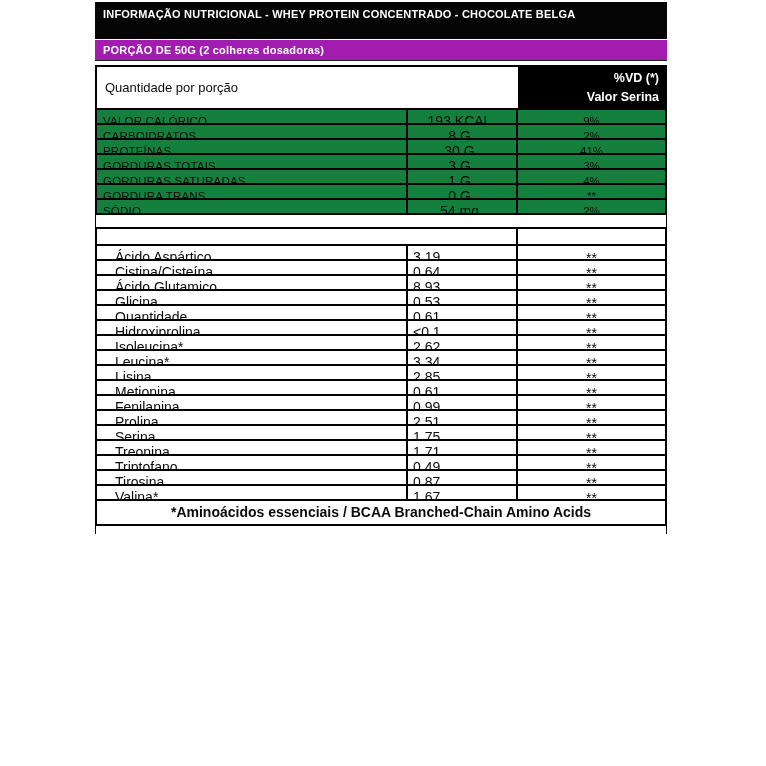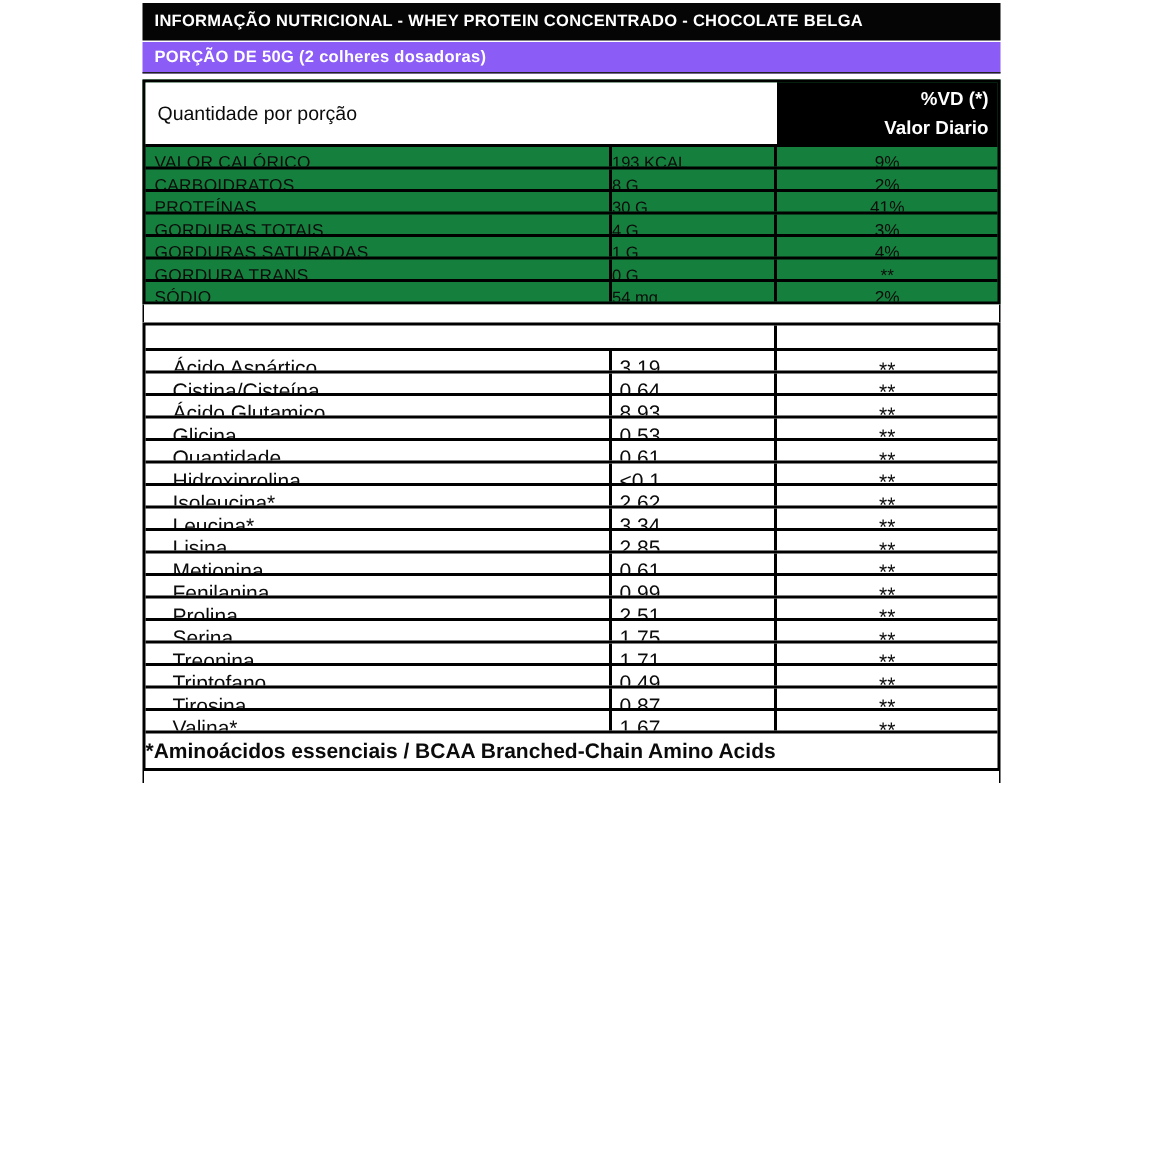--- a/index.html
+++ b/index.html
@@ -19,37 +19,37 @@
   .label-wrap {
     position: absolute;
     left: 95px;
     top: 2px;
     width: 572px;
   }
   
   .title-bar {
     box-sizing: border-box;
     width: 100%;
-    height: 25px;
+    height: 37px;
     background: #050505;
     color: #ffffff;
     font-size: 11px;
     font-weight: bold;
     line-height: 25px;
     padding-left: 8px;
     letter-spacing: 0.2px;
     white-space: nowrap;
     overflow: hidden;
   }
   .portion-bar {
     box-sizing: border-box;
     width: 100%;
     height: 21px;
     margin-top: 1px;
-    background: #8b5cf6;
+    background: #a21caf;
     border-bottom: 1px solid #222;
     color: #ffffff;
     font-size: 11px;
     font-weight: bold;
     line-height: 20px;
     padding-left: 8px;
     letter-spacing: 0.2px;
   }
   
   .nutri-box {
@@ -101,23 +101,23 @@
   .c1 { border-right: 2px solid #000; }
   .c2 { border-right: 2px solid #000; }
   
   .n-label {
     font-size: 11.5px;
     line-height: 23px;
     padding-left: 6px;
     letter-spacing: 0.2px;
   }
   .n-amount {
-    font-size: 11px;
-    line-height: 23px;
-    text-align: left;
+    font-size: 14px;
+    line-height: 23px;
+    text-align: center;
     padding-right: 5px;
   }
   .n-dv {
     font-size: 11.5px;
     line-height: 23px;
     text-align: center;
   }
   
   .gap-spacer {
     box-sizing: border-box;
@@ -154,20 +154,21 @@
   }
   .a-dv {
     font-size: 14px;
     line-height: 25px;
     text-align: center;
   }
   .foot-row {
     height: 25px;
     border-top: 2px solid #000;
     box-sizing: border-box;
+    text-align: center;
     font-size: 14px;
     font-weight: bold;
     line-height: 23px;
   }
   .bottom-spacer {
     box-sizing: border-box;
     width: 100%;
     height: 8px;
     border-left: 1.5px solid #000;
     border-right: 1.5px solid #000;
@@ -186,21 +187,21 @@
 
     <div class="portion-bar">
       <span>PORÇÃO DE 50G (2 colheres dosadoras)</span>
     </div>
 
     <div class="nutri-box">
       <div class="head-row">
         <div class="q-cell">Quantidade por porção</div>
         <div class="dv-cell">
           <div>%VD (*)</div>
-          <div>Valor Diario</div>
+          <div>Valor Serina</div>
         </div>
       </div>
       <div id="nutrient-rows">
   <div class="row3">
     <div class="c1 n-label">VALOR CALÓRICO</div>
     <div class="c2 n-amount">193 KCAL</div>
     <div class="c3 n-dv">9%</div>
   </div>
 
   <div class="row3">
@@ -210,21 +211,21 @@
   </div>
 
   <div class="row3">
     <div class="c1 n-label">PROTEÍNAS</div>
     <div class="c2 n-amount">30 G</div>
     <div class="c3 n-dv">41%</div>
   </div>
 
   <div class="row3">
     <div class="c1 n-label">GORDURAS TOTAIS</div>
-    <div class="c2 n-amount">4 G</div>
+    <div class="c2 n-amount">3 G</div>
     <div class="c3 n-dv">3%</div>
   </div>
 
   <div class="row3">
     <div class="c1 n-label">GORDURAS SATURADAS</div>
     <div class="c2 n-amount">1 G</div>
     <div class="c3 n-dv">4%</div>
   </div>
 
   <div class="row3">

